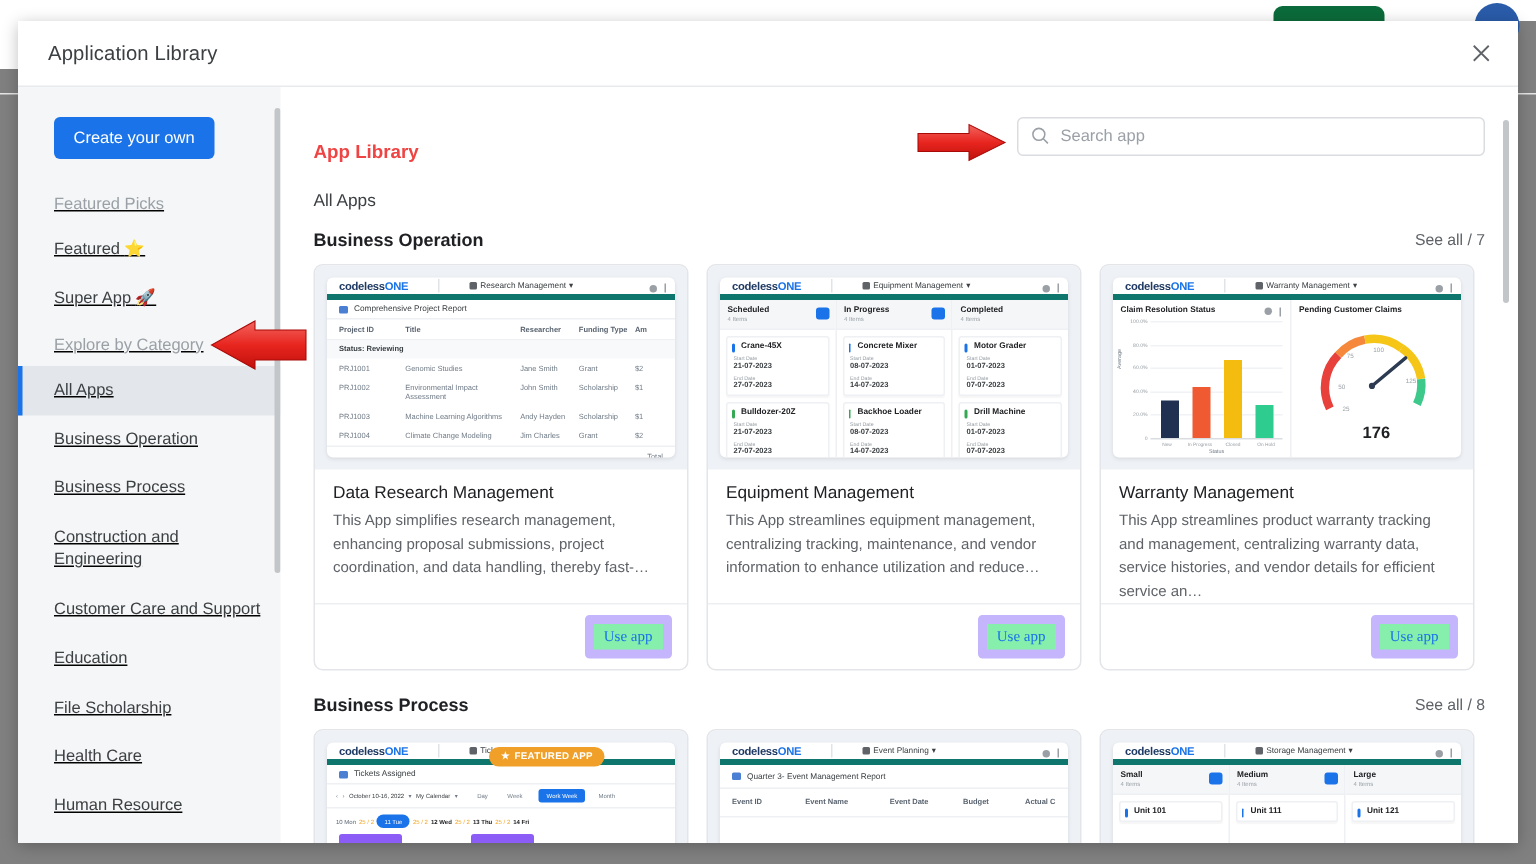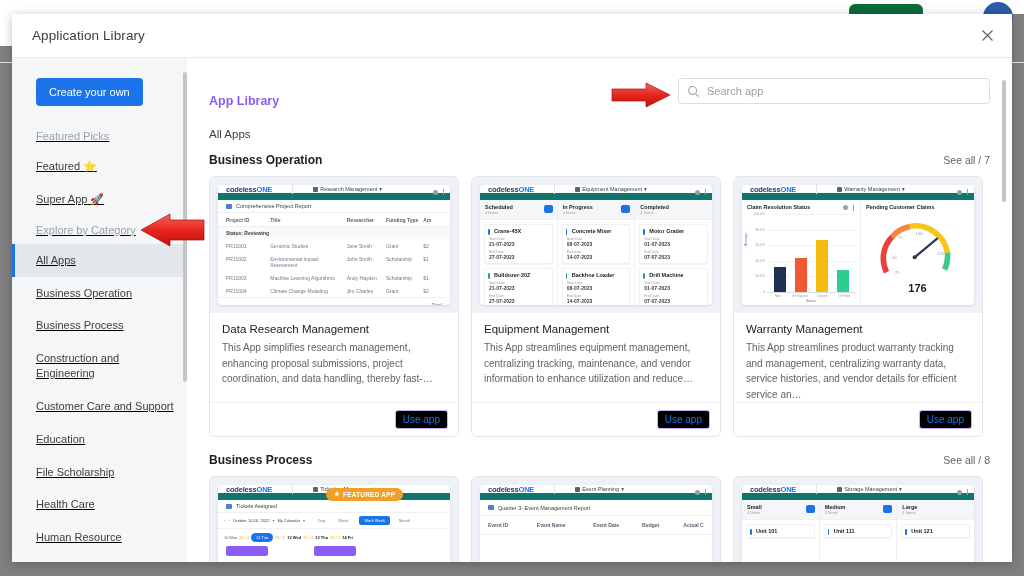--- a/index.html
+++ b/index.html
@@ -78,21 +78,21 @@
     position: absolute; right: 0; top: 14px; width: 4px; height: 310px;
     background: #c3c6c9; border-radius: 2px;
   }
 
   
   .main {
     flex: 1; padding: 16px 22px 0 22px; position: relative;
     overflow: hidden;
   }
   .main-top { display: flex; align-items: center; }
-  .main-title { font-size: 12.5px; color: #8b5cf6; font-weight: bold; margin-top: 20px; }
+  .main-title { font-size: 12.5px; color: #ef4444; font-weight: bold; margin-top: 20px; }
   .search-wrap { margin-left: auto; position: relative; width: 312px; }
   .search-box {
     width: 100%; height: 26px; border: 1px solid #dadce0; border-radius: 4px;
     font-size: 11px; color: #3c4043; padding: 0 8px 0 28px;
     font-family: inherit; background: #fff; outline: none;
   }
   .search-box::placeholder { color: #9aa0a6; }
   .search-icon {
     position: absolute; left: 9px; top: 6px; width: 13px; height: 13px;
     pointer-events: none;
@@ -117,21 +117,21 @@
     height: 136px; background: #eef1f5; padding: 8px;
     display: flex; align-items: stretch; overflow: hidden;
   }
   .thumb-inner {
     flex: 1; background: #fff; border-radius: 4px;
     box-shadow: 0 1px 3px rgba(0,0,0,.10);
     overflow: hidden; position: relative;
   }
   .tb-bar {
     height: 15px; display: flex; align-items: center; gap: 20px;
-    padding: 0 8px; border-bottom: 7px solid #0f766e; position: relative;
+    padding: 0 8px; border-bottom: 4px solid #0f766e; position: relative;
   }
   .logo { font-size: 7.5px; font-weight: bold; letter-spacing: -.2px; }
   .logo .c1 { color: #1f3a63; }
   .logo .c2 { color: #1a73e8; }
   .tb-div { width: 1px; height: 9px; background: #e0e3e7; }
   .tb-app {
     font-size: 5.5px; color: #3c4043; display: flex; align-items: center; gap: 2px;
   }
   .tb-sq { width: 5px; height: 5px; background: #5f6368; border-radius: 1px; }
   .tb-right {
@@ -221,23 +221,23 @@
   .day-sel { background: #1a73e8; color: #fff; border-radius: 6px; padding: 2px 5px; }
   .ev-block { height: 10px; background: #8b5cf6; border-radius: 2px; margin: 0 4px; }
 
   .card-text { padding: 10px 12px 0 12px; flex: 1; }
   .card-name { font-size: 11.5px; color: #202124; margin-bottom: 5px; }
   .card-desc { font-size: 10px; color: #5f6368; line-height: 1.55; }
   .card-foot {
     border-top: 1px solid #edeff1; padding: 7px 10px; display: flex; justify-content: flex-end;
   }
   .use-app {
-    border: 1px solid #c4b5fd; color: #1a73e8; background: #000000;
+    border: 6px solid #c4b5fd; color: #1a73e8; background: #86efac;
     border-radius: 3px; font-size: 10px; padding: 3px 7px; cursor: pointer;
-    font-family: Liberation Sans, sans-serif;
+    font-family: Liberation Serif, serif;
   }
 
   .main-scroll {
     position: absolute; right: 6px; top: 22px; width: 4px; height: 122px;
     background: #c3c6c9; border-radius: 2px;
   }
 
   
   .arrow { position: absolute; z-index: 50; }
 </style>

